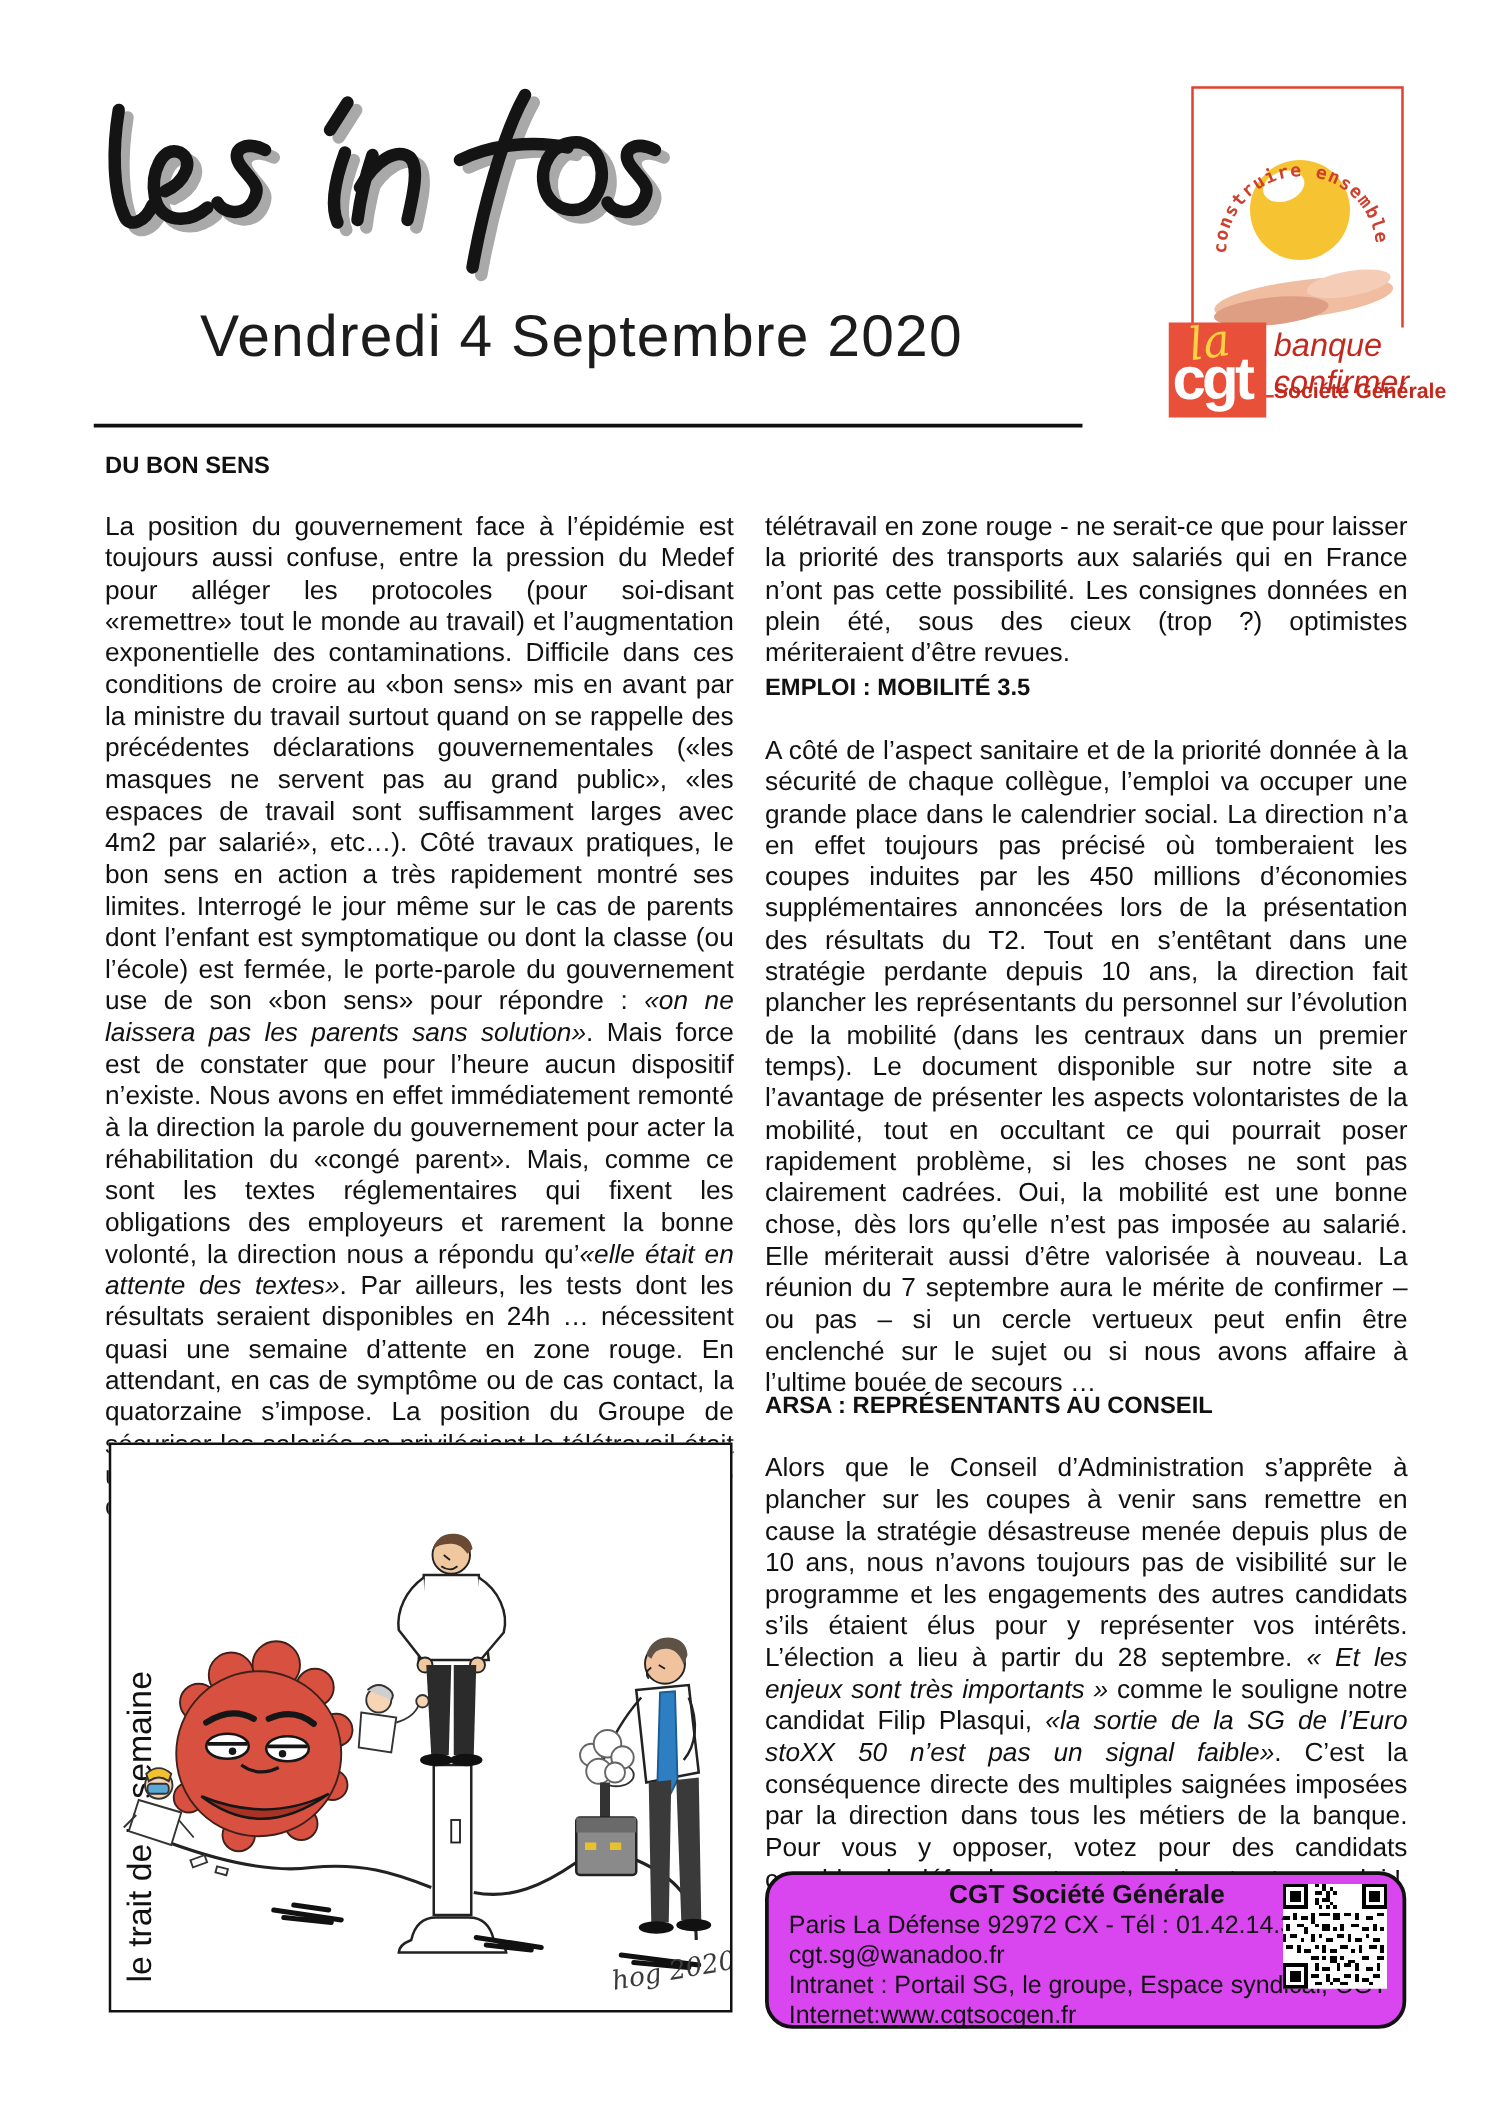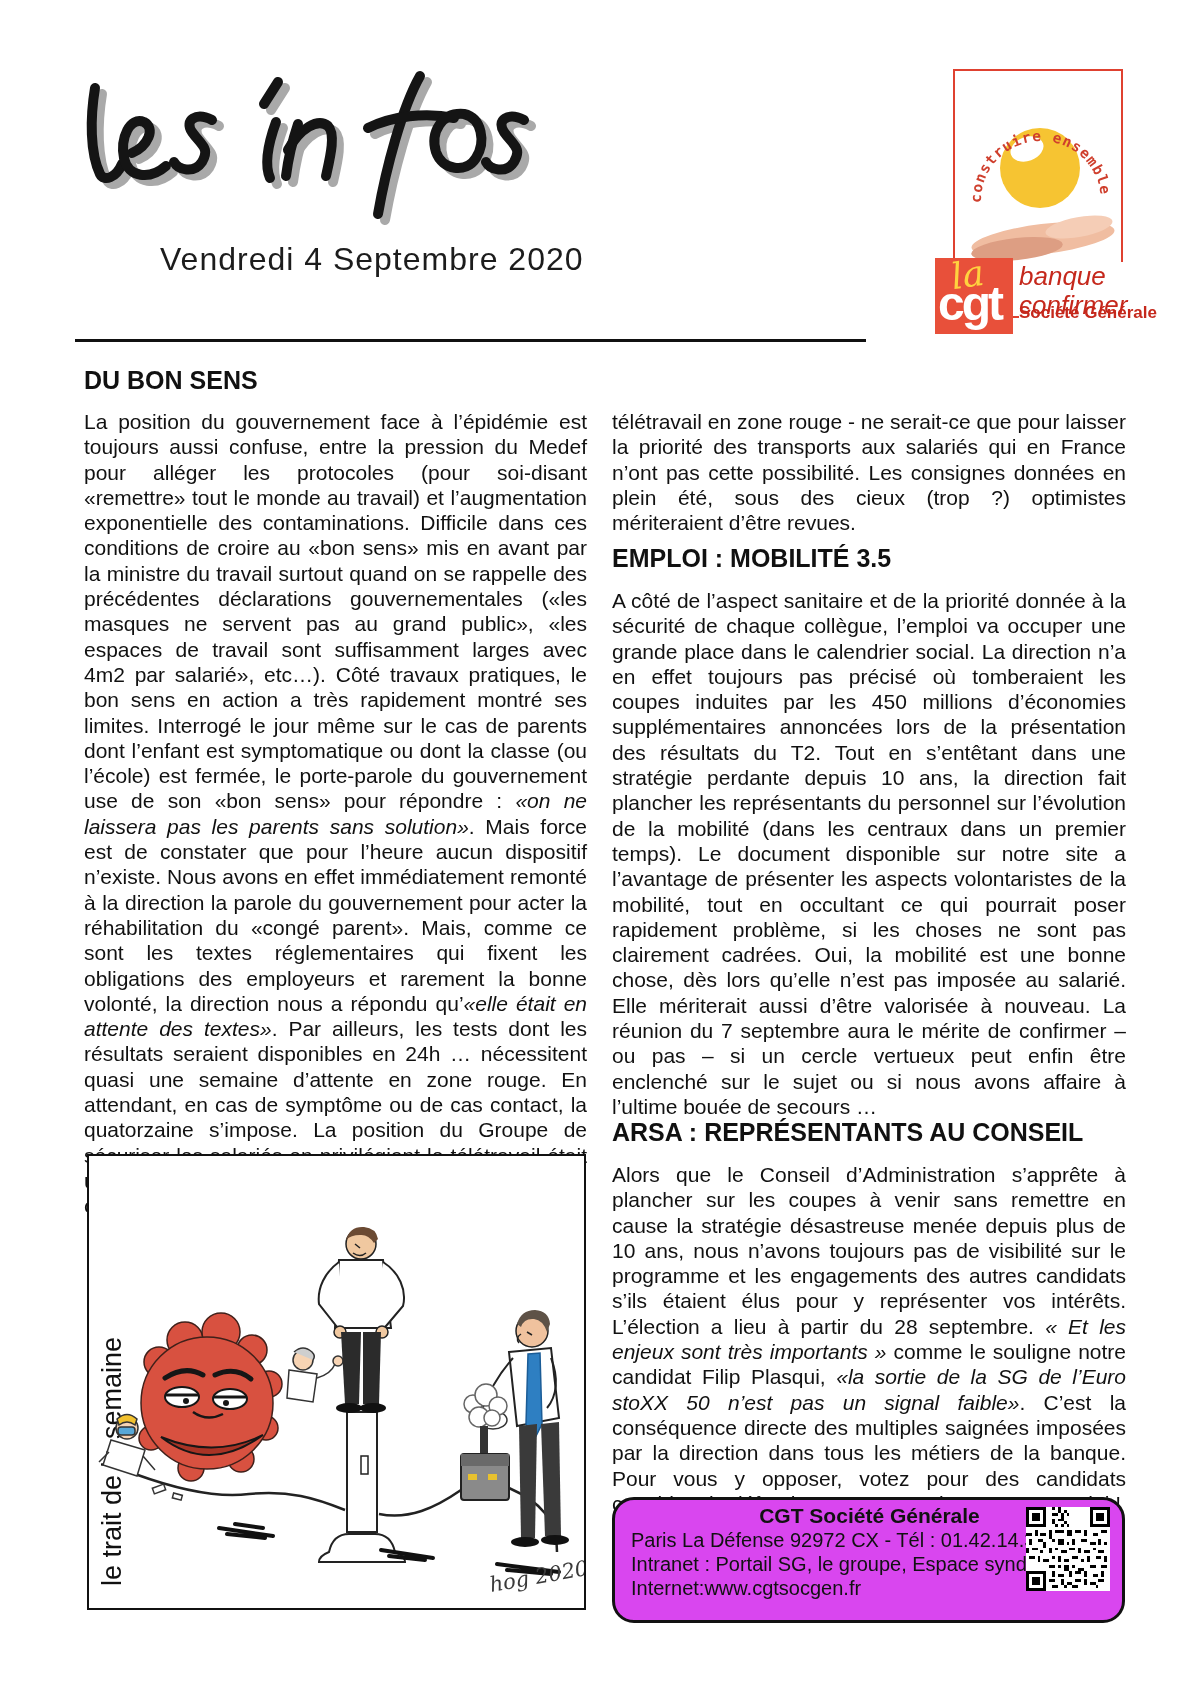--- a/index.html
+++ b/index.html
@@ -2,35 +2,35 @@
 <html><head>
 <meta charset="utf-8">
 <style>
   html,body{margin:0;padding:0;}
   body{width:1200px;height:1698px;background:#ffffff;position:relative;
        font-family:"Liberation Sans",sans-serif;color:#111;}
   .abs{position:absolute;}
 
   
   #title-svg{left:80px;top:58px;width:480px;height:180px;}
-  #date{left:160px;top:241px;font-size:32px;letter-spacing:1px;color:#1c1c1c;}
+  #date{left:160px;top:241px;font-size:47px;letter-spacing:1px;color:#1c1c1c;}
   #header-rule{left:75px;top:339px;width:791px;height:3px;background:#111;}
 
   
   #logo-frame{left:953px;top:69px;width:170px;height:249px;border:2px solid #df4130;box-sizing:border-box;}
   #cgt-square{left:935px;top:258px;width:78px;height:76px;background:#e8503a;z-index:3;overflow:hidden;}
   #cgt-la{position:absolute;left:16px;top:-4px;color:#ffd23f;
           font-family:"DejaVu Serif",serif;font-style:italic;font-size:36px;transform:rotate(-8deg);}
   #cgt-cgt{position:absolute;left:3px;top:18px;color:#ffffff;font-weight:bold;
            font-size:48px;letter-spacing:-3px;}
   #logo-right{left:1019px;top:262px;color:#c5281c;font-size:26px;line-height:29px;z-index:4;background:#fff;padding-right:4px;font-style:italic;}
   #logo-sub{left:1019px;top:303px;color:#c5281c;font-size:17px;font-weight:bold;z-index:4;}
 
   
-  .h1{font-weight:bold;font-size:25px;letter-spacing:0;white-space:nowrap;}
+  .h1{font-weight:bold;font-size:19px;letter-spacing:0;white-space:nowrap;}
   .body-p{font-size:21px;line-height:25.3px;text-align:justify;}
   .it{font-style:italic;}
   #h-left{left:84px;top:349px;}
   #p-left{left:84px;top:388px;width:503px;}
   #p-rintro{left:612px;top:388px;width:514px;}
   #h-emploi{left:612px;top:527px;}
   #p-emploi{left:612px;top:567px;width:514px;}
   #h-arsa{left:612px;top:1101px;}
   #p-arsa{left:612px;top:1141px;width:514px;}
 
@@ -227,20 +227,21 @@
 
 <h1 id="h-emploi" class="abs h1">EMPLOI : MOBILITÉ 3.5</h1>
 <p id="p-emploi" class="abs body-p"><span>A côté de l’aspect sanitaire et de la priorité donnée à la sécurité de chaque collègue, l’emploi va occuper une grande place dans le calendrier social. La direction n’a en effet toujours pas précisé où tomberaient les coupes induites par les 450 millions d’économies supplémentaires annoncées lors de la présentation des résultats du T2. Tout en s’entêtant dans une stratégie perdante depuis 10 ans, la direction fait plancher les représentants du personnel sur l’évolution de la mobilité (dans les centraux dans un premier temps). Le document disponible sur notre site a l’avantage de présenter les aspects volontaristes de la mobilité, tout en occultant ce qui pourrait poser rapidement problème, si les choses ne sont pas clairement cadrées. Oui, la mobilité est une bonne chose, dès lors qu’elle n’est pas imposée au salarié. Elle mériterait aussi d’être valorisée à nouveau. La réunion du 7 septembre aura le mérite de confirmer – ou pas – si un cercle vertueux peut enfin être enclenché sur le sujet ou si nous avons affaire à l’ultime bouée de secours …</span></p>
 
 <h1 id="h-arsa" class="abs h1">ARSA : REPRÉSENTANTS AU CONSEIL</h1>
 <p id="p-arsa" class="abs body-p"><span>Alors que le Conseil d’Administration s’apprête à plancher sur les coupes à venir sans remettre en cause la stratégie désastreuse menée depuis plus de 10 ans, nous n’avons toujours pas de visibilité sur le programme et les engagements des autres candidats s’ils étaient élus pour y représenter vos intérêts. L’élection a lieu à partir du 28 septembre. </span><span class="it">« Et les enjeux sont très importants »</span><span> comme le souligne notre candidat Filip Plasqui, </span><span class="it">«la sortie de la SG de l’Euro stoXX 50 n’est pas un signal faible»</span><span>. C’est la conséquence directe des multiples saignées imposées par la direction dans tous les métiers de la banque. Pour vous y opposer, votez pour des candidats capables de défendre votre entreprise et votre emploi !</span></p>
 
 <div id="contact-box" class="abs">
   <div id="contact-title">CGT Société Générale</div>
   <div class="contact-line">Paris La Défense 92972 CX - Tél : 01.42.14.30.68</div>
+  <div class="contact-line">cgt.sg@wanadoo.fr</div>
   <div class="contact-line">Intranet : Portail SG, le groupe, Espace syndical, CGT</div>
   <div class="contact-line">Internet:www.cgtsocgen.fr</div>
   <svg id="contact-qr" viewBox="0 0 29 29" shape-rendering="crispEdges">
     <rect width="29" height="29" fill="#fff"></rect>
     <g fill="#000">
       <path d="M0 0h7v7h-7z M22 0h7v7h-7z M0 22h7v7h-7z" fill="#000"></path>
       <path d="M1 1h5v5h-5z M23 1h5v5h-5z M1 23h5v5h-5z" fill="#fff"></path>
       <path d="M2 2h3v3h-3z M24 2h3v3h-3z M2 24h3v3h-3z" fill="#000"></path>
       <path d="M9 0h1v1h-1z M11 0h1v2h-1z M13 1h1v1h-1z M9 2h2v1h-2z M12 2h1v2h-1z M14 2h1v1h-1z M9 4h1v2h-1z M11 4h2v1h-2z M13 5h1v1h-1z M10 6h1v1h-1z M12 6h1v1h-1z M14 6h1v1h-1z M0 9h2v1h-2z M3 8h1v2h-1z M5 9h2v1h-2z M8 8h1v3h-1z M10 8h3v1h-3z M14 8h2v2h-2z M17 8h2v1h-2z M20 8h1v2h-1z M23 9h2v1h-2z M26 8h2v1h-2z M1 11h1v2h-1z M4 11h2v1h-2z M6 12h1v2h-1z M9 11h1v1h-1z M11 11h2v2h-2z M14 12h1v1h-1z M16 11h1v2h-1z M19 11h2v1h-2z M22 12h2v1h-2z M25 11h1v2h-1z M27 12h1v1h-1z M0 14h1v2h-1z M2 14h2v1h-2z M5 15h1v1h-1z M8 14h1v2h-1z M10 14h1v1h-1z M12 15h2v1h-2z M15 14h2v1h-2z M18 14h1v2h-1z M20 15h2v1h-2z M23 14h1v1h-1z M25 15h2v1h-2z M1 17h2v1h-2z M4 17h1v2h-1z M6 18h2v1h-2z M9 17h1v1h-1z M11 17h1v2h-1z M13 18h2v1h-2z M16 17h2v1h-2z M19 18h1v1h-1z M21 17h1v2h-1z M24 17h2v1h-2z M27 17h1v2h-1z M8 20h2v1h-2z M11 20h1v1h-1z M13 20h2v2h-2z M16 20h1v1h-1z M18 21h2v1h-2z M22 20h2v1h-2z M26 20h2v1h-2z M9 22h1v2h-1z M11 23h2v1h-2z M15 22h1v2h-1z M17 22h2v1h-2z M20 22h1v2h-1z M23 23h2v1h-2z M26 22h1v2h-1z M8 25h2v1h-2z M12 25h1v2h-1z M14 26h2v1h-2z M17 25h2v1h-2z M20 25h1v2h-1z M22 26h2v1h-2z M25 25h2v1h-2z M9 27h2v1h-2z M13 27h1v1h-1z M16 27h2v1h-2z M24 27h1v1h-1z"></path>
     </g>

